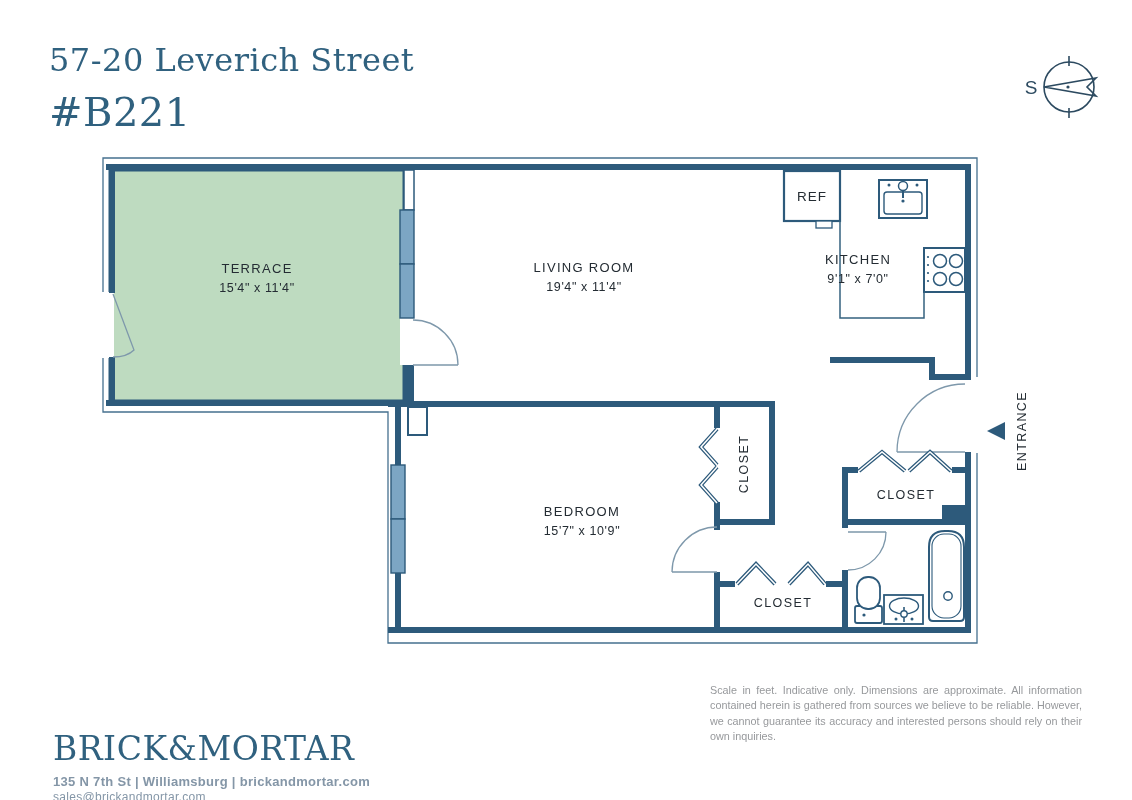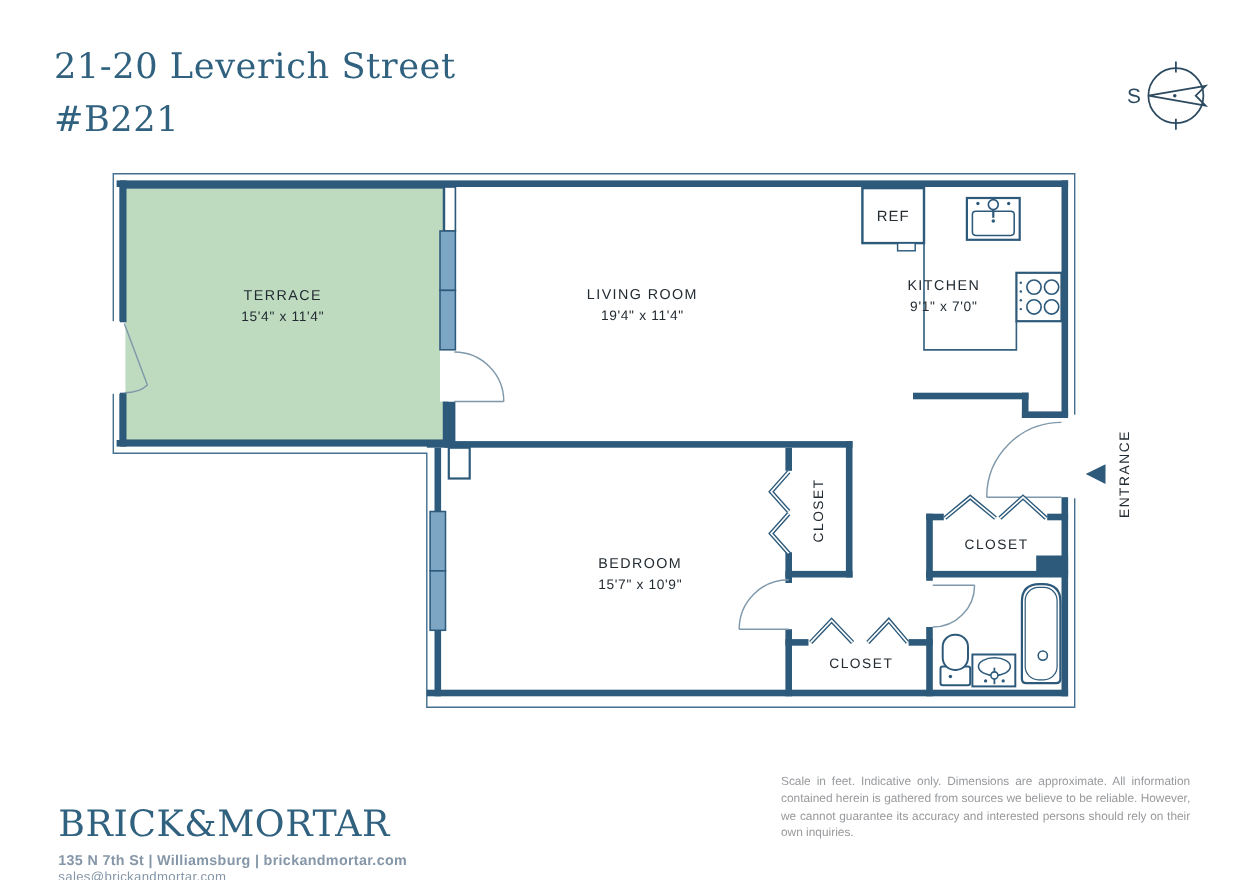--- a/index.html
+++ b/index.html
@@ -1,27 +1,27 @@
 <!DOCTYPE html>
 <html><head>
 <meta charset="utf-8">
 <style>
   html,body{margin:0;padding:0;background:#ffffff;}
   .page{position:relative;width:1132px;height:800px;background:#ffffff;overflow:hidden;
         font-family:"Liberation Sans",sans-serif;}
   .header{position:absolute;left:49px;top:44px;color:#30617f;
           font-family:"DejaVu Serif",serif;}
   .header .addr{font-size:32px;line-height:1.0;letter-spacing:.5px;}
-  .header .unit{font-size:32px;line-height:1.0;letter-spacing:.5px;margin-top:16px;}
+  .header .unit{font-size:40px;line-height:1.0;letter-spacing:.5px;margin-top:16px;}
   .plan-svg{position:absolute;left:0;top:0;}
   .footer-left{position:absolute;left:53px;top:688px;}
   .brand{font-family:"DejaVu Serif",serif;font-size:33px;color:#30617f;letter-spacing:.5px;line-height:1.0;margin-top:44px;}
   .contact{margin-top:9px;font-size:13px;color:#8496a7;letter-spacing:.3px;line-height:1.25;font-weight:bold;}
   .email{font-size:12px;color:#8496a7;letter-spacing:.3px;line-height:1.25;}
-  .disclaimer{position:absolute;left:710px;top:704px;width:372px;font-size:10.8px;
+  .disclaimer{position:absolute;left:710px;top:683px;width:372px;font-size:10.8px;
               line-height:1.42;color:#97999c;text-align:justify;}
   svg text{font-family:"Liberation Sans",sans-serif;fill:#242c33;}
   .roomname{font-size:13px;letter-spacing:1.3px;}
   .roomdim{font-size:12.5px;letter-spacing:.6px;}
   .smalllab{font-size:12.5px;letter-spacing:1.4px;}
   .reftxt{font-size:13.5px;letter-spacing:1px;}
   .stxt{font-size:19px;fill:#2c4a60;}
 </style>
 </head>
 <body>
@@ -167,21 +167,21 @@
       <circle cx="1069" cy="87" r="25"></circle>
       <line x1="1069" y1="56" x2="1069" y2="66"></line>
       <line x1="1069" y1="108" x2="1069" y2="118"></line>
       <path d="M1044,87 L1096,78 L1087,87 L1096,96 Z"></path>
       <circle cx="1068" cy="87" r="1.6" fill="#2c4a60" stroke="none"></circle>
     </g>
     <text class="stxt" x="1031" y="94" text-anchor="middle">S</text>
   </svg>
 
   <div class="header">
-    <div class="addr">21-20 Leverich Street</div>
+    <div class="addr">57-20 Leverich Street</div>
     <div class="unit">#B221</div>
   </div>
 
   <div class="footer-left">
     <div class="brand">BRICK&amp;MORTAR</div>
     <div class="contact">135 N 7th St | Williamsburg | brickandmortar.com</div>
     <div class="email">sales@brickandmortar.com</div>
   </div>
 
   <div class="disclaimer">Scale in feet. Indicative only. Dimensions are approximate. All information contained herein is gathered from sources we believe to be reliable. However, we cannot guarantee its accuracy and interested persons should rely on their own inquiries.</div>

